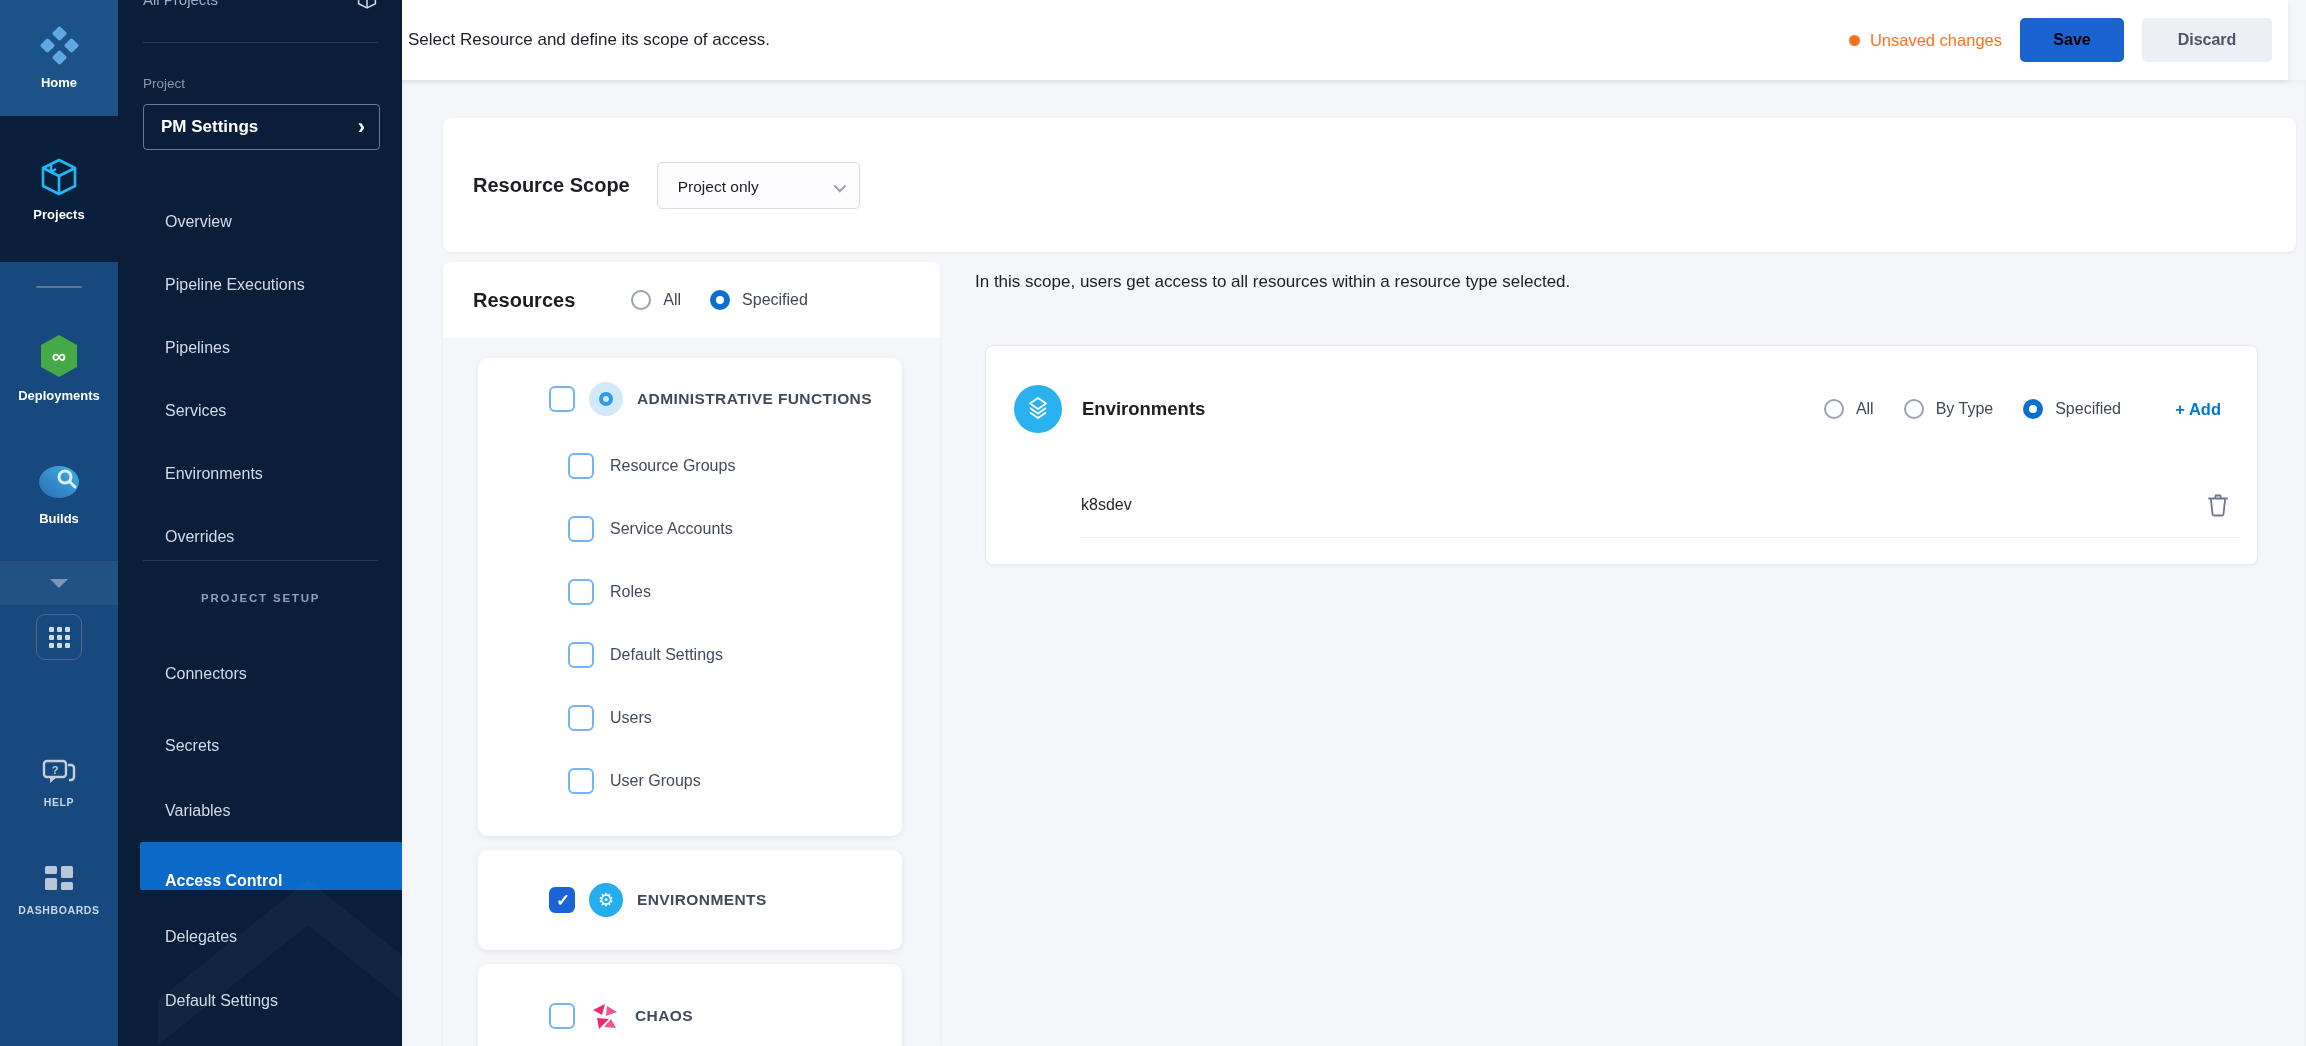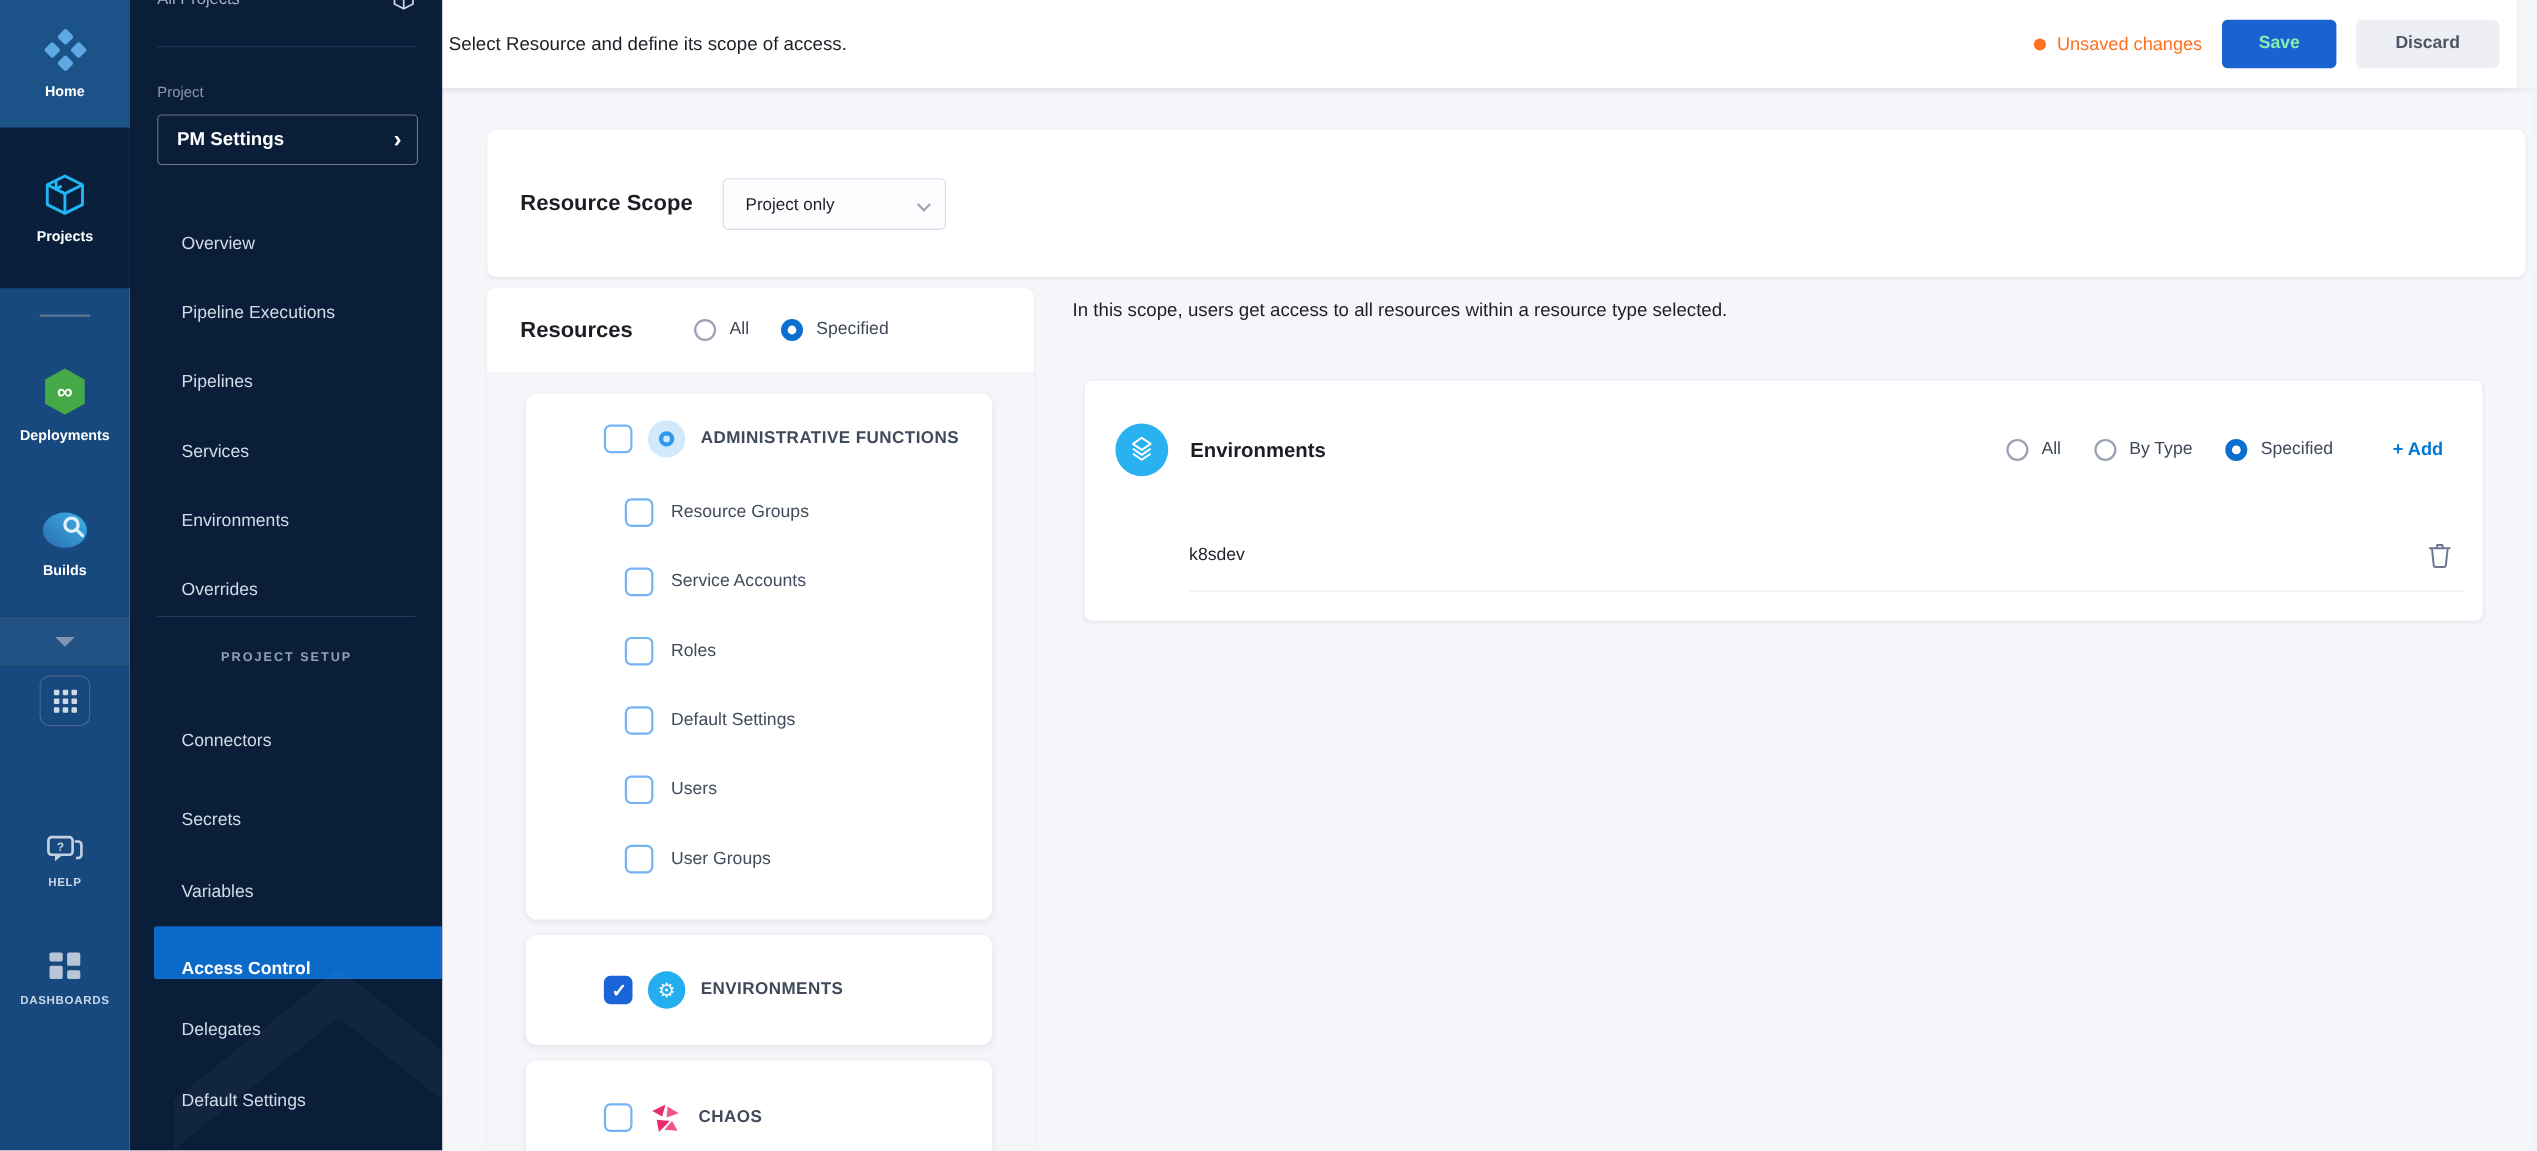--- a/index.html
+++ b/index.html
@@ -40,21 +40,21 @@
   #sb-section { position:absolute; left:47px; top:592px; color:#8fa0b8; font-size:11.5px; font-weight:700; letter-spacing:1.8px;padding-left:36px; }
   .sb-watermark { position:absolute; left:40px; top:880px; width:300px; height:300px; clip-path:polygon(0 40%, 50% 0, 100% 40%, 100% 55%, 50% 15%, 0 55%); background:rgba(255,255,255,.03); pointer-events:none; }
 
   
   #main-header { left:384px; top:0; width:1904px; height:80px; background:#ffffff; z-index:10; box-shadow:0 2px 5px rgba(40,50,70,.07); display:flex; align-items:center; }
   #page-subtitle { margin-left:24px; font-size:17px; color:#1d1d25; }
   #header-right { position:absolute; right:16px; top:0; height:80px; display:flex; align-items:center; gap:18px; }
   #unsaved { display:flex; align-items:center; gap:10px; color:#ff7020; font-size:16.5px; }
   #unsaved .dot { width:11px; height:11px; border-radius:50%; background:#ff7020; }
   .btn { height:44px; border:none; border-radius:5px; font-family:"Liberation Sans",sans-serif; font-size:16px; font-weight:700; cursor:pointer; }
-  #save-btn { width:104px; background:#1a62d2; color:#86efac; }
+  #save-btn { width:104px; background:#1a62d2; color:#000000; }
   #discard-btn { width:130px; background:#edeff4; color:#4e5666; }
 
   #content { left:402px; top:80px; width:1904px; height:966px; background:#f5f6fa; box-shadow:inset 0 3px 4px rgba(60,70,90,.05); }
 
   
   #scope-card { position:absolute; left:41px; top:38px; width:1853px; height:134px; background:#ffffff; border-radius:8px; box-shadow:0 1px 3px rgba(40,50,70,.08); display:flex; align-items:center; }
   #scope-label { margin-left:30px; font-size:20px; font-weight:700; color:#1d1d25; }
   #scope-dropdown { margin-left:27px; width:203px; height:47px; background:#fdfdff; border:1px solid #d8dbe6; border-radius:5px; display:flex; align-items:center; justify-content:space-between; padding:4px 16px 0 20px; cursor:pointer; }
   #scope-dropdown .val { font-size:15.5px; color:#1d1d25; }
   .chev-down { width:9px; height:9px; border-right:2px solid #9aa0b5; border-bottom:2px solid #9aa0b5; transform:rotate(45deg) translateY(-2px); }

